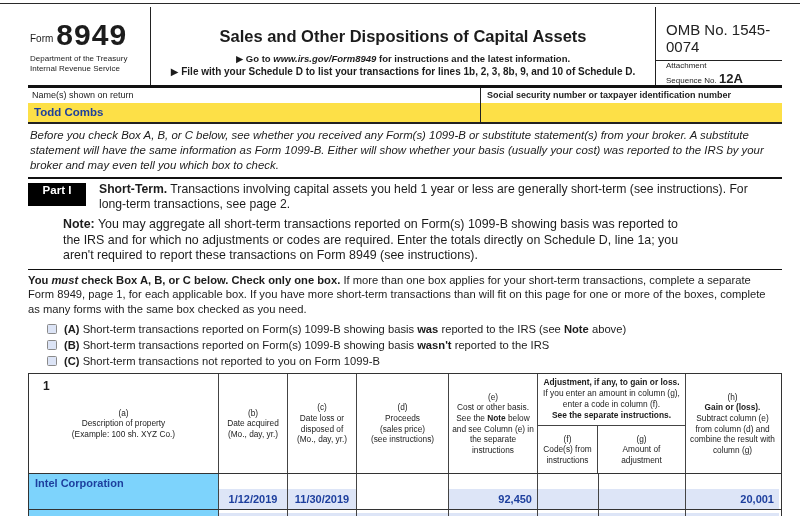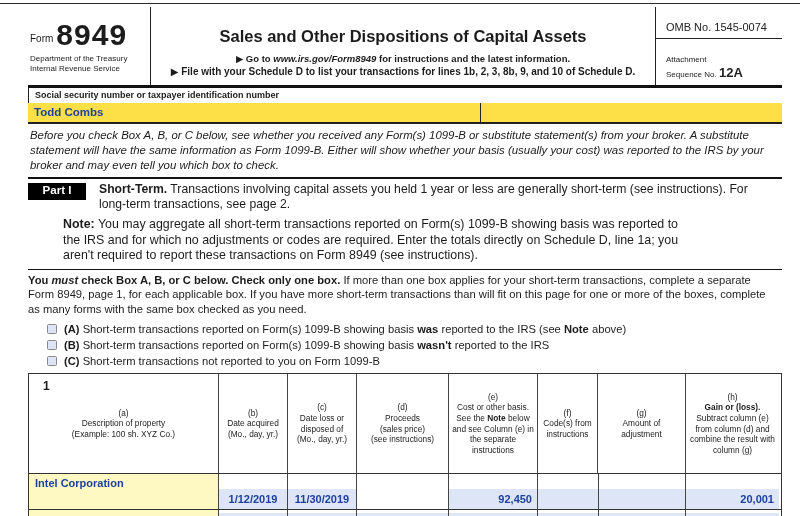--- a/index.html
+++ b/index.html
@@ -14,41 +14,41 @@
   .form-word-row { display:flex; align-items:flex-end; }
   .form-word { font-size:10px; padding:0 3px 4px 2px; }
   .form-number { font-size:30px; font-weight:bold; letter-spacing:1px; line-height:0.9; }
   .dept { font-size:8px; line-height:1.25; margin-top:6px; padding-left:2px; color:#222; }
   .title-block { flex:1; border-left:1.5px solid #222; text-align:center; padding-top:20px; }
   .main-title { font-size:16.5px; font-weight:bold; }
   .instr1 { font-size:9.5px; font-weight:bold; margin-top:7px; }
   .instr1 i { font-style:italic;text-align:right; }
   .instr2 { font-size:10px; font-weight:bold; margin-top:2px; }
   .omb-block { width:127px; border-left:1.5px solid #222; display:flex; flex-direction:column; }
-  .omb-no { font-size:11px; padding:14px 0 5px 10px; border-bottom:1.5px solid #222; color:#222; }
+  .omb-no { font-size:15px; padding:14px 0 5px 10px; border-bottom:1.5px solid #222; color:#222; }
   .attachment { margin-top:auto; padding:0 0 3px 10px; font-size:8px; line-height:1.3; color:#222; white-space:nowrap; }
   .seq-num { font-size:13px; font-weight:bold; }
 
   
   .name-row { border-bottom:2px solid #222; }
   .nr-top { display:flex; height:15px; }
   .nr-bottom { display:flex; height:19px; background:#fde047; }
   .name-cell { width:452px; padding:2px 0 0 4px; font-size:9px; color:#222; }
   .ssn-cell { width:302px; border-left:1.5px solid #222; padding:2px 0 0 6px; font-size:9px; font-weight:bold; }
   .name-value { width:452px; font-size:11.5px; font-weight:bold; color:#1d3f9e; padding:3px 0 0 6px; }
   .ssn-value { width:302px; border-left:1.5px solid #222; }
 
   
   .broker-note { font-style:italic; font-size:11.4px; line-height:1.33; padding:4px 2px 4px 2px; }
 
   
   .part1 { border-top:2px solid #111; padding-top:3px; }
   .part1-row { display:flex; }
   .part-badge { background:#000; color:#fff; font-weight:bold; font-size:11.5px;
-    width:58px; height:17px; line-height:15px; text-align:center; flex:none; margin-top:1px; }
+    width:58px; height:23px; line-height:15px; text-align:center; flex:none; margin-top:1px; }
   .part1-heading { margin-left:13px; width:652px; font-size:12.2px; line-height:1.22; }
   .part1-note { margin-left:35px; width:624px; font-size:12.4px; line-height:1.26; margin-top:5px; padding-bottom:5px; }
 
   
   .box-section { border-top:1.5px solid #111; padding-top:3px; }
   .must-para { font-size:11.2px; line-height:1.28; width:750px; }
   .must-para i { font-style:italic; }
   .checkbox-list { margin-top:5px; padding-left:19px; }
   .checkbox-row { display:flex; align-items:center; height:16px; font-size:11.2px; }
   .checkbox { width:10px; height:10px; border:1px solid #8a8a8a; background:#dce4f6;
@@ -68,21 +68,21 @@
   .th-fg { flex:1; display:flex; }
   .th-f { width:60px; border-right:1px solid #444; }
   .th-g { flex:1; border-right:none; }
   .th-h { width:93px; border-right:none; }
   .th b { font-weight:bold; }
   .blk { display:block; }
 
   .drow { display:flex; border-bottom:1.5px solid #333; }
   .row1 { height:36px; }
   .row2 { height:23px; border-bottom:none; }
-  .td-desc { width:190px; background:#fef9c3; border-right:1px solid #444;
+  .td-desc { width:190px; background:#7dd3fc; border-right:1px solid #444;
     font-size:11px; font-weight:bold; color:#1d3f9e; padding:3px 0 0 6px; }
   .td { border-right:1px solid #444; display:flex; flex-direction:column; }
   .td-b { width:69px; } .td-c { width:69px; } .td-d { width:92px; } .td-e { width:89px; }
   .td-f { width:61px; } .td-g { width:87px; } .td-h { width:93px; border-right:none; }
   .spacer { flex:1; background:#fff; }
   .val-strip { height:20px; background:#dde5f7; font-size:11px; font-weight:bold; color:#1d3f9e;
     display:flex; align-items:center; flex:none; }
   .val-right { justify-content:flex-end; padding-right:5px; }
   .val-center { justify-content:center; }
   .row2 .val-strip { height:20px; }
@@ -113,20 +113,21 @@
       <div class="omb-no">OMB No. 1545-0074</div>
       <div class="attachment">
         <span class="blk">Attachment</span>
         <span>Sequence No. </span><span class="seq-num">12A</span>
       </div>
     </div>
   </div>
 
   <div class="name-row">
     <div class="nr-top">
+      <div class="name-cell">Name(s) shown on return</div>
       <div class="ssn-cell">Social security number or taxpayer identification number</div>
     </div>
     <div class="nr-bottom">
       <div class="name-value">Todd Combs</div>
       <div class="ssn-value"></div>
     </div>
   </div>
 
   <div class="broker-note">Before you check Box A, B, or C below, see whether you received any Form(s) 1099-B or substitute statement(s) from your broker. A substitute statement will have the same information as Form 1099-B. Either will show whether your basis (usually your cost) was reported to the IRS by your broker and may even tell you which box to check.</div>
 
@@ -179,20 +180,25 @@
         <span class="blk">(d)</span>
         <span class="blk">Proceeds</span>
         <span class="blk">(sales price)</span>
         <span class="blk">(see instructions)</span>
       </div>
       <div class="th th-e">
         <span class="blk">(e)</span>
         <span><span>Cost or other basis. See the </span><b>Note</b><span> below and see Column (e) in the separate instructions</span></span>
       </div>
       <div class="th-group">
+        <div class="th-adj">
+          <b class="blk">Adjustment, if any, to gain or loss.</b>
+          <span>If you enter an amount in column (g), enter a code in column (f).</span>
+          <b class="blk">See the separate instructions.</b>
+        </div>
         <div class="th-fg">
           <div class="th th-f">
             <span class="blk">(f)</span>
             <span class="blk">Code(s) from</span>
             <span class="blk">instructions</span>
           </div>
           <div class="th th-g">
             <span class="blk">(g)</span>
             <span class="blk">Amount of</span>
             <span class="blk">adjustment</span>

